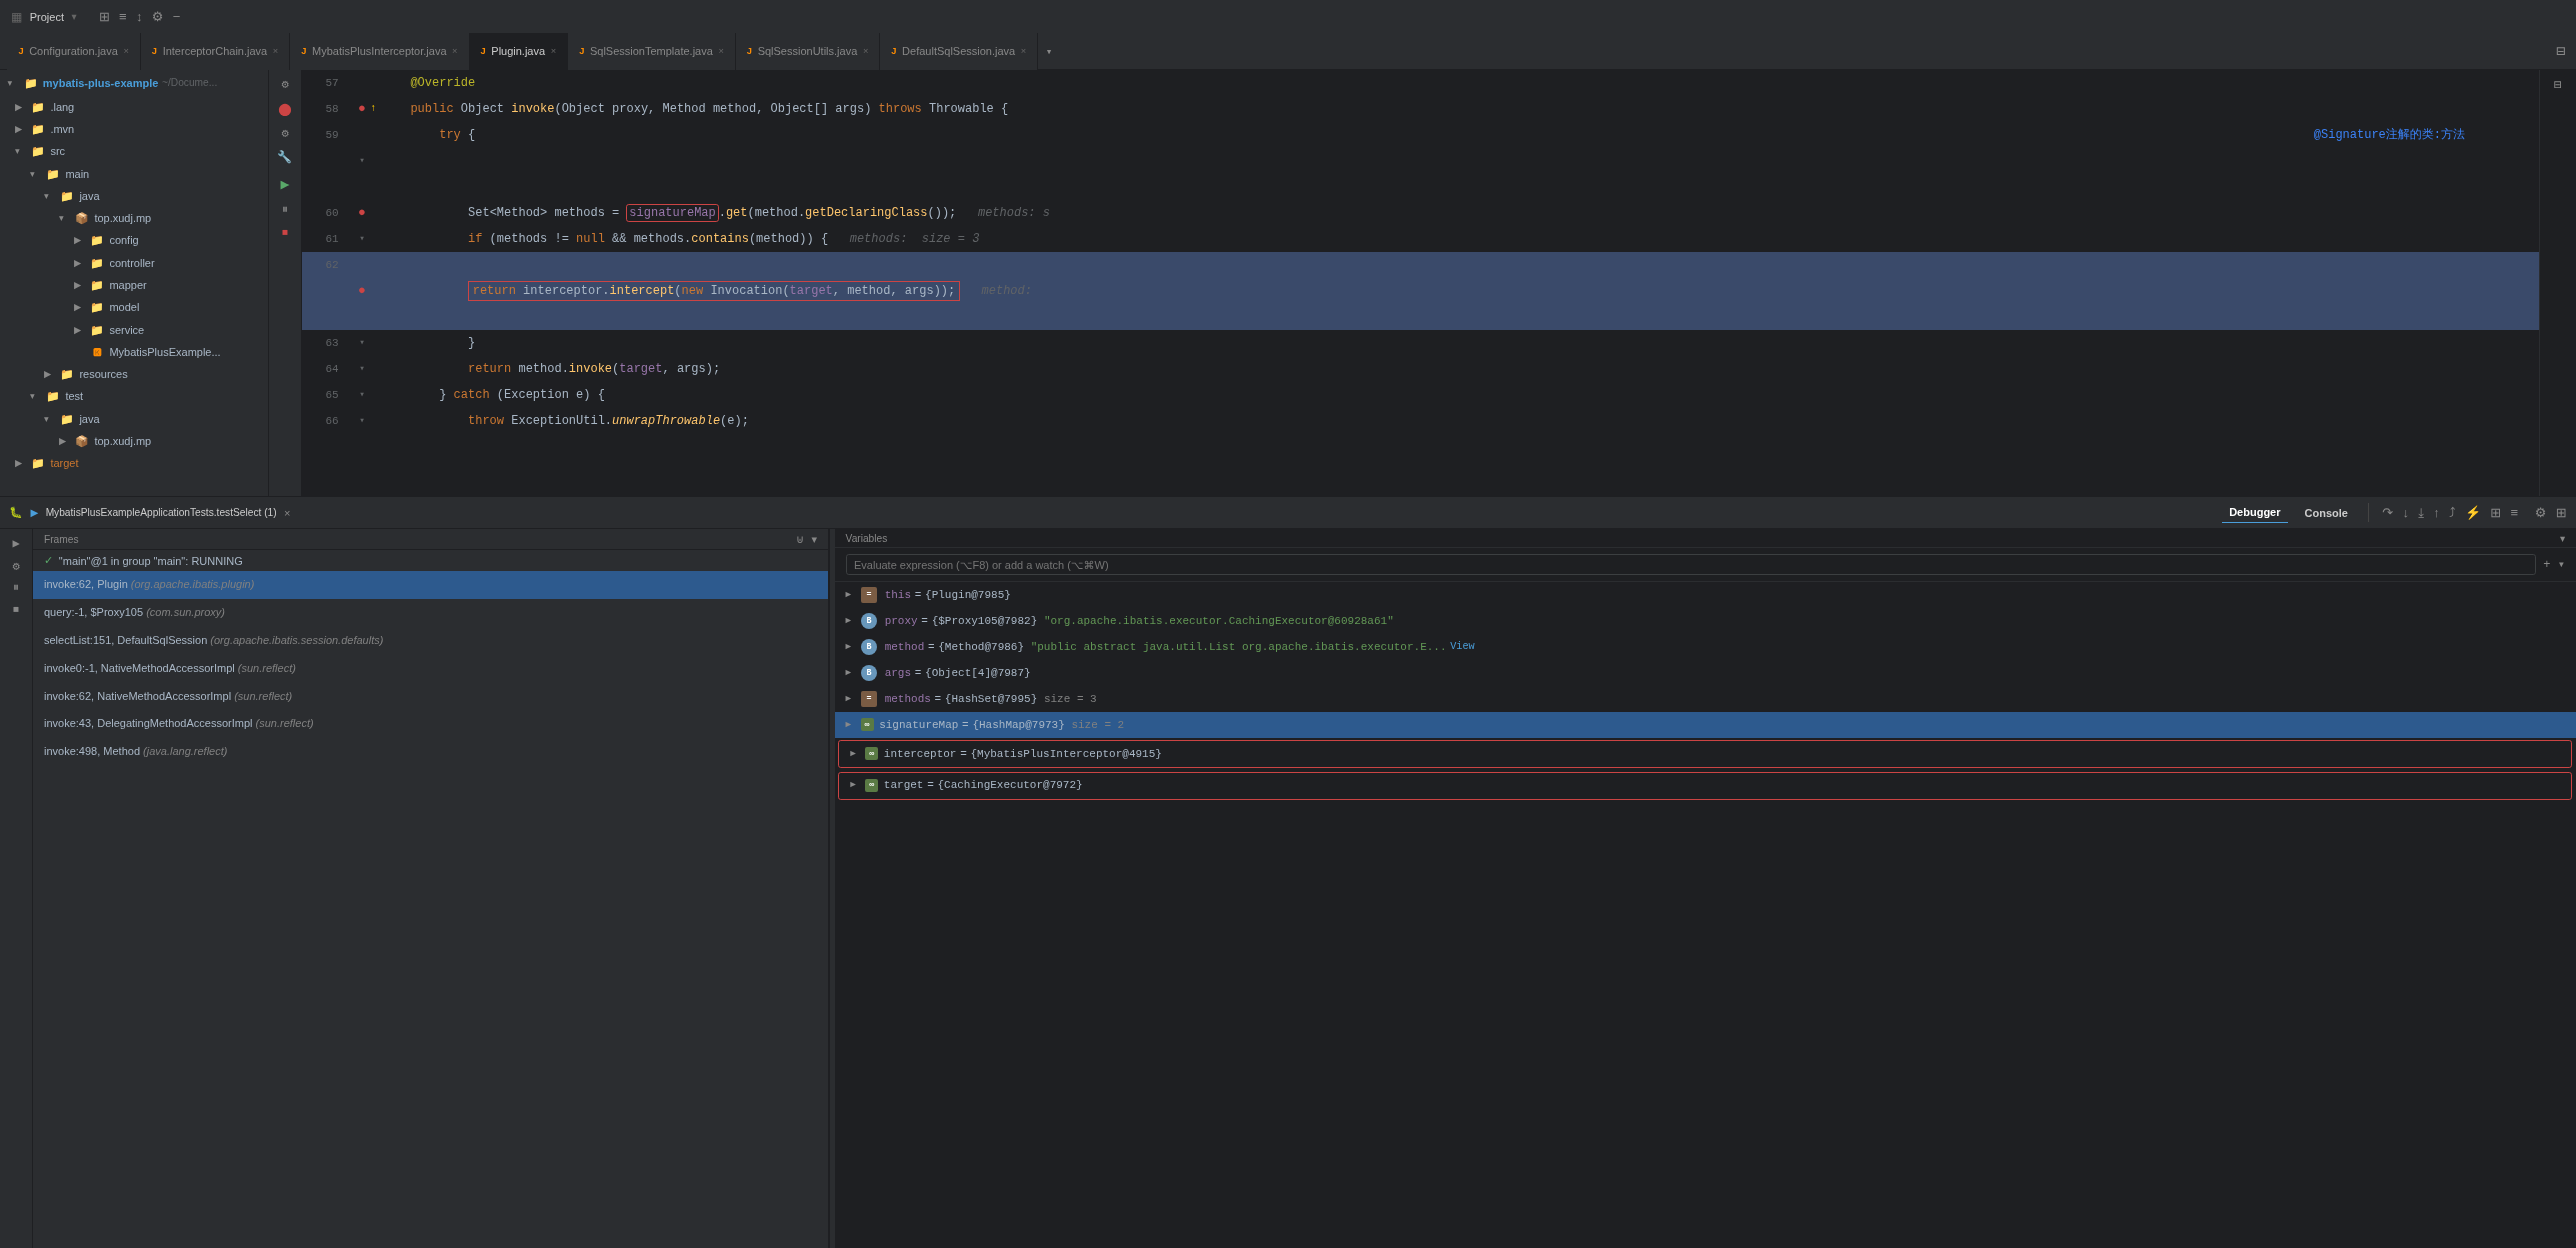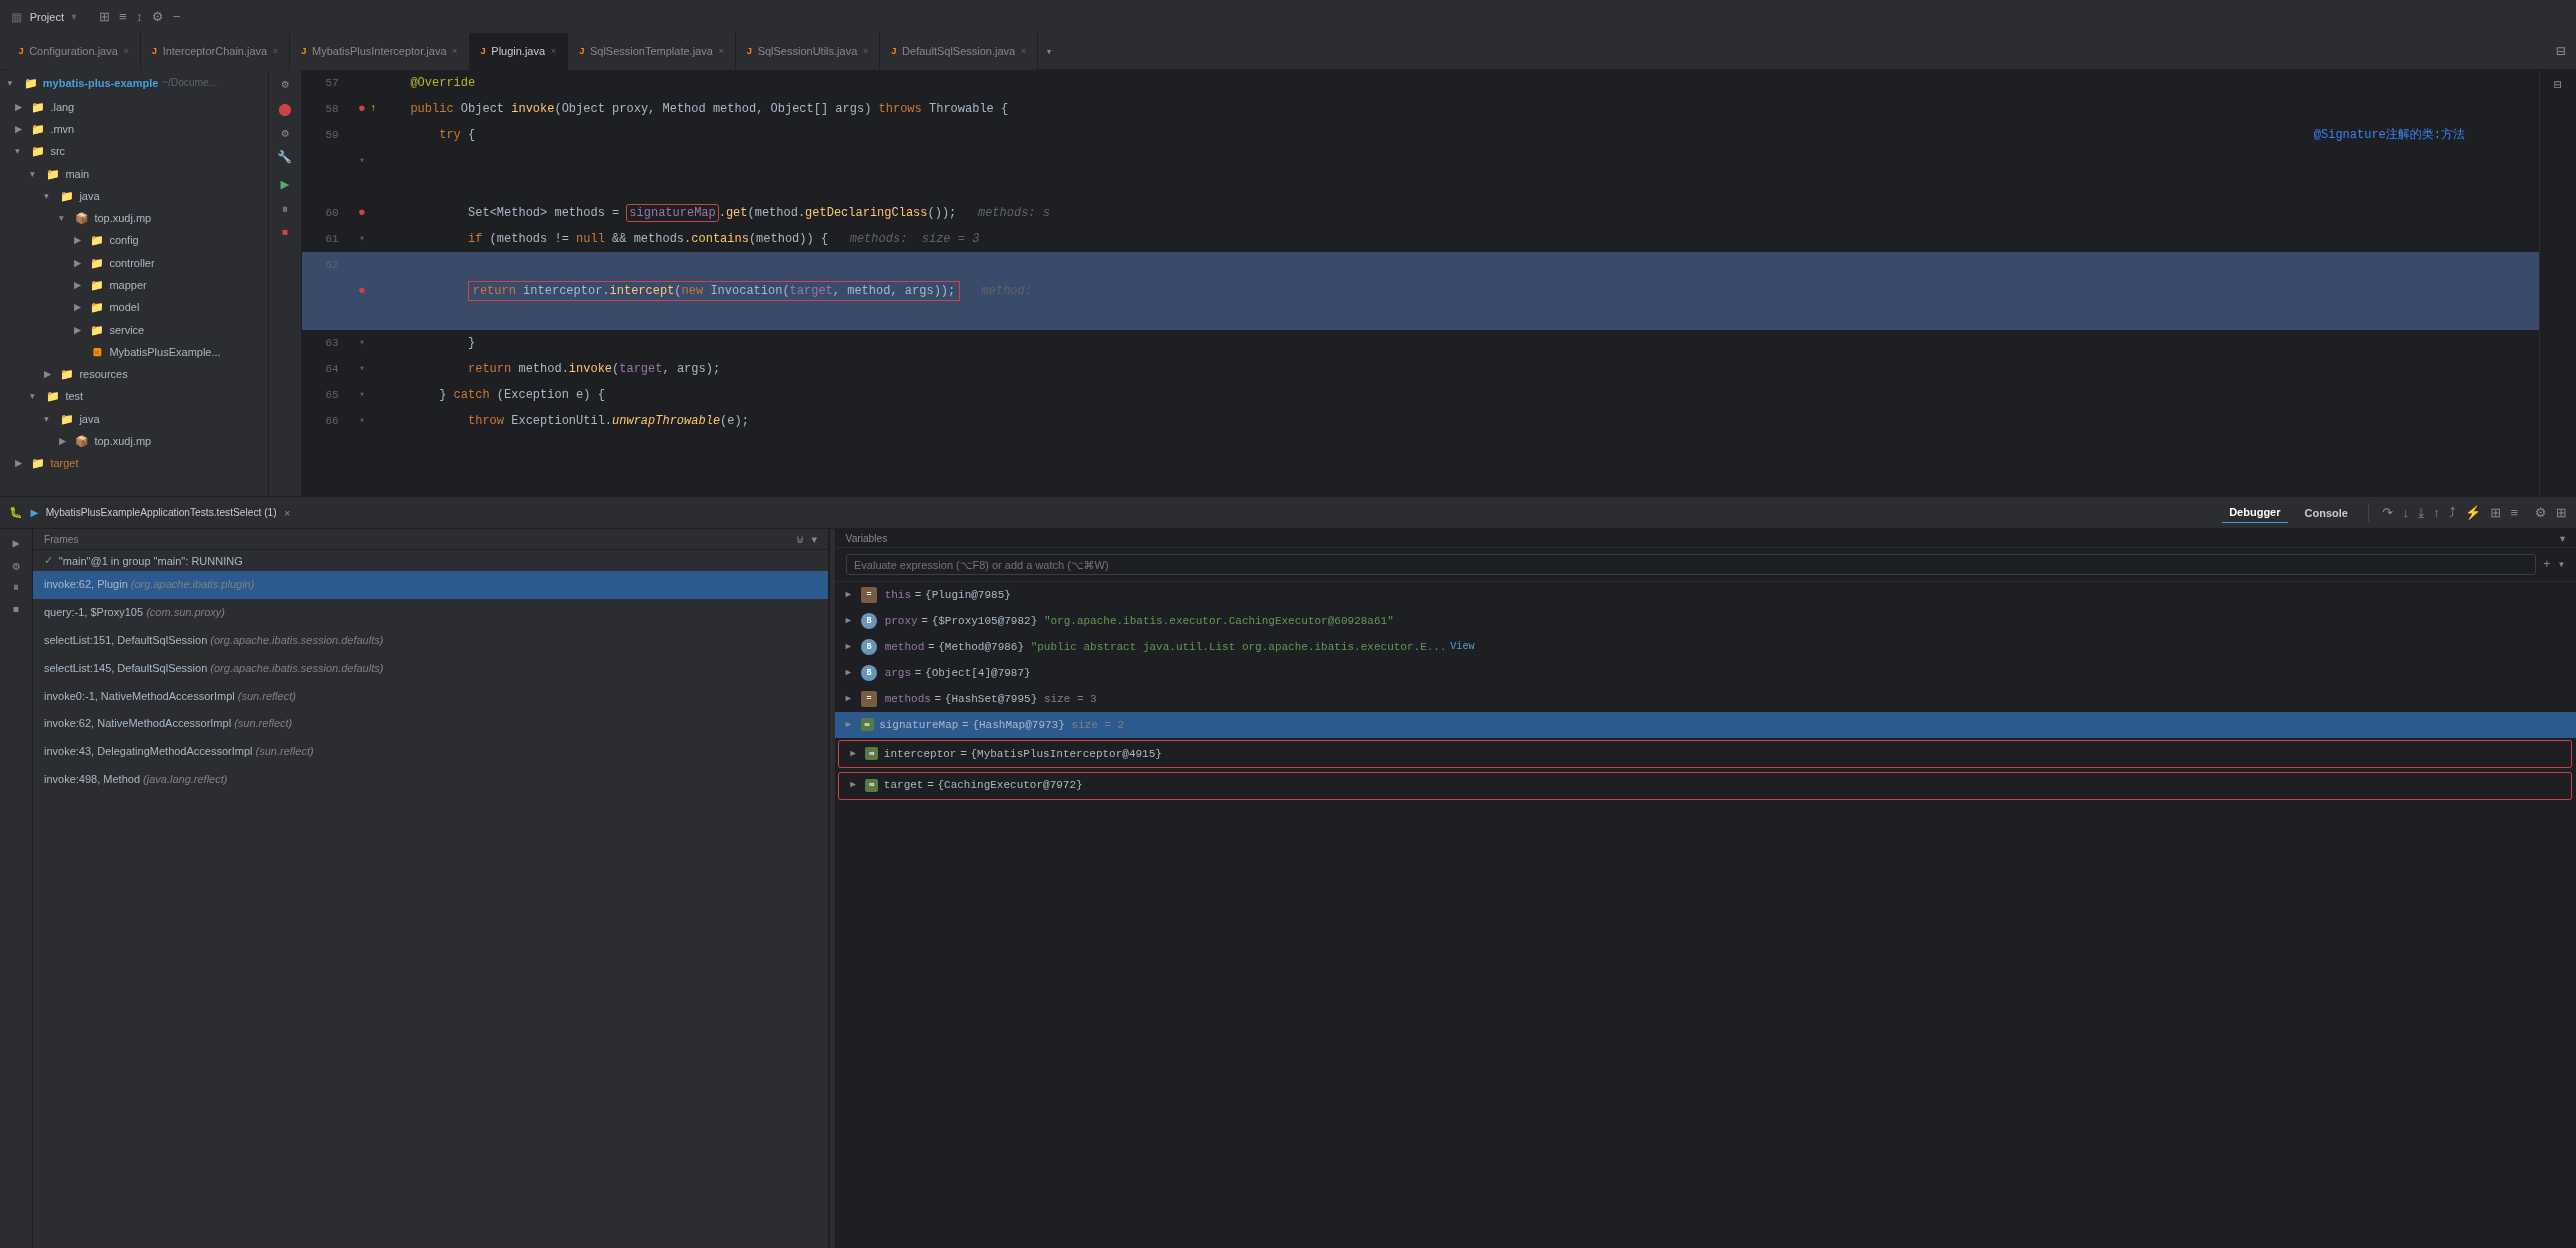--- a/index.html
+++ b/index.html
@@ -523,24 +523,20 @@
       <div class="frame-item">
         <span class="frame-name">query:-1, $Proxy105</span>
         <span class="frame-pkg"> (com.sun.proxy)</span>
       </div>
 
       <div class="frame-item">
         <span class="frame-name">selectList:151, DefaultSqlSession</span>
         <span class="frame-pkg"> (org.apache.ibatis.session.defaults)</span>
       </div>
 
-      <div class="frame-item">
-        <span class="frame-name">selectList:145, DefaultSqlSession</span>
-        <span class="frame-pkg"> (org.apache.ibatis.session.defaults)</span>
-      </div>
 
 
       <div class="frame-item">
         <span class="frame-name">invoke0:-1, NativeMethodAccessorImpl</span>
         <span class="frame-pkg"> (sun.reflect)</span>
       </div>
 
       <div class="frame-item">
         <span class="frame-name">invoke:62, NativeMethodAccessorImpl</span>
         <span class="frame-pkg"> (sun.reflect)</span>

